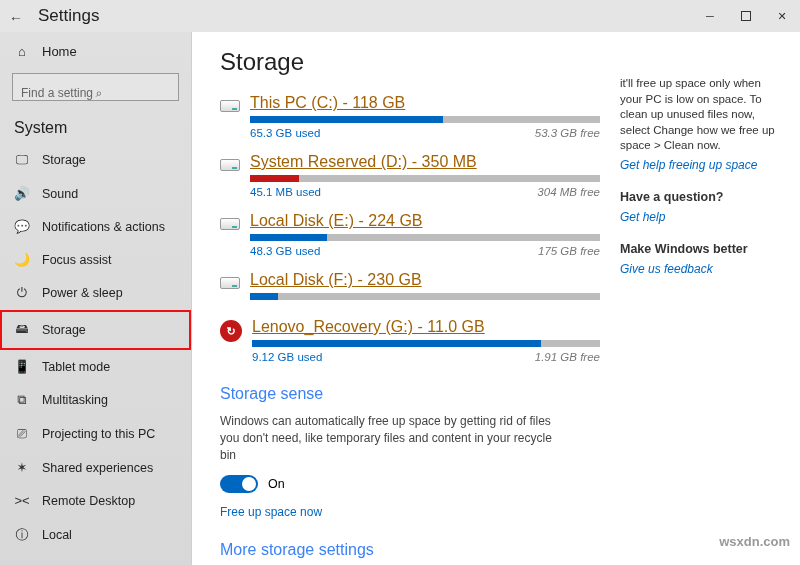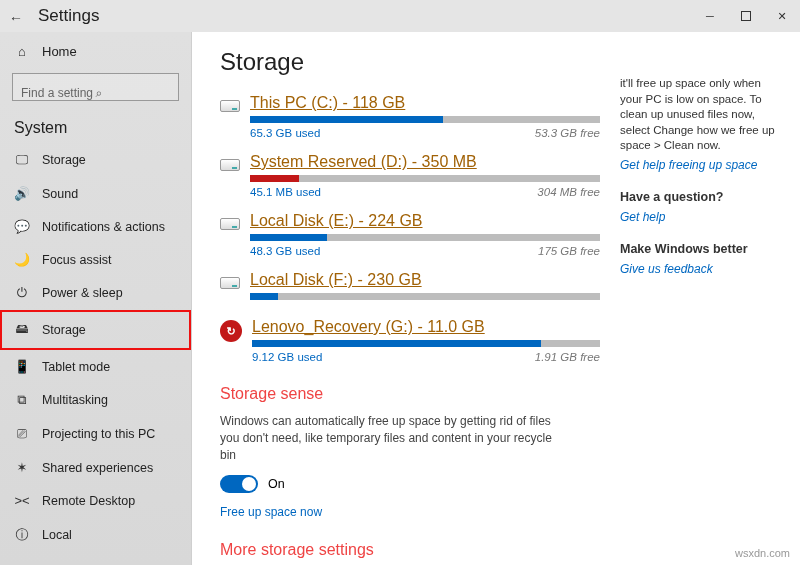--- a/index.html
+++ b/index.html
@@ -22,21 +22,21 @@
 .group-header { padding: 10px 14px 6px; font-size: 16px; font-weight: 400; color: #222; }
 .nav-item { display: flex; align-items: center; gap: 12px; padding: 9px 14px; font-size: 12.5px; color: #222; }
 .nav-item .icon { width: 16px; text-align: center; font-size: 13px; color: #333; }
 .nav-item.sel { outline: 2px solid #e11; outline-offset: -2px; }
 
 .main { flex: 1; display: flex; overflow: hidden; }
 .content { flex: 1; padding: 10px 20px 10px 28px; overflow-y: auto; }
 .aside { width: 180px; padding: 44px 16px 0 0; font-size: 11.5px; color: #333; }
 
 h1 { font-size: 24px; font-weight: 400; margin: 6px 0 18px; color: #222; }
-h2 { font-size: 16px; font-weight: 400; margin: 22px 0 10px; color: #ef4444; }
+h2 { font-size: 16px; font-weight: 400; margin: 22px 0 10px; color: #3b82f6; }
 
 .drive { display: flex; gap: 10px; margin-bottom: 14px; }
 .drive-icon { width: 22px; height: 22px; margin-top: 2px; display:flex; align-items:center; justify-content:center; }
 .drive-icon.disk { border:1px solid #999; border-radius:2px; background:linear-gradient(#fff,#ddd); position:relative; height:12px; width:20px; margin-top:6px;}
 .drive-icon.disk::after{content:"";position:absolute;right:2px;bottom:1px;width:5px;height:2px;background:#4aa;}
 .drive-icon.recovery { width:22px;height:22px;border-radius:50%;background:#c21818;display:flex;align-items:center;justify-content:center;color:#fff;font-size:11px;font-weight:bold;}
 .drive-body { flex: 1; }
 .drive-title { font-size: 16px; color: #a16207; margin-bottom: 4px; text-decoration: underline; }
 .bar { height: 7px; background: #bdbdbd; position: relative; margin-bottom: 4px; }
 .bar-fill { height: 100%; background: #0067c0; position: absolute; left: 0; top: 0; }
@@ -49,21 +49,21 @@
 .toggle-row { display: flex; align-items: center; gap: 10px; margin: 12px 0; }
 .toggle { width: 38px; height: 18px; border-radius: 10px; background: #0067c0; position: relative; }
 .toggle::after { content: ""; position: absolute; right: 2px; top: 2px; width: 14px; height: 14px; border-radius: 50%; background: #fff; }
 .toggle-label { font-size: 12.5px; }
 .link { color: #0067c0; font-size: 12px; margin: 8px 0; display: block; }
 
 .aside p { margin-bottom: 1px; line-height: 1.35; }
 .aside h3 { font-size: 12.5px; font-weight: 600; margin: 18px 0 6px; }
 .aside .link { margin: 4px 0 0; font-style: italic; }
 
-.watermark { position: absolute; bottom: 6px; right: 10px; font-size: 11px; color: #999; }
+.watermark { position: absolute; bottom: 16px; right: 10px; font-size: 13px; color: #999; font-weight: bold; }
 </style>
 </head>
 <body>
 
 <div class="titlebar">
   <div class="back">←</div>
   <div class="title">Settings</div>
   <div class="spacer"></div>
   <div class="winbtn">─</div>
   <div class="winbtn">

